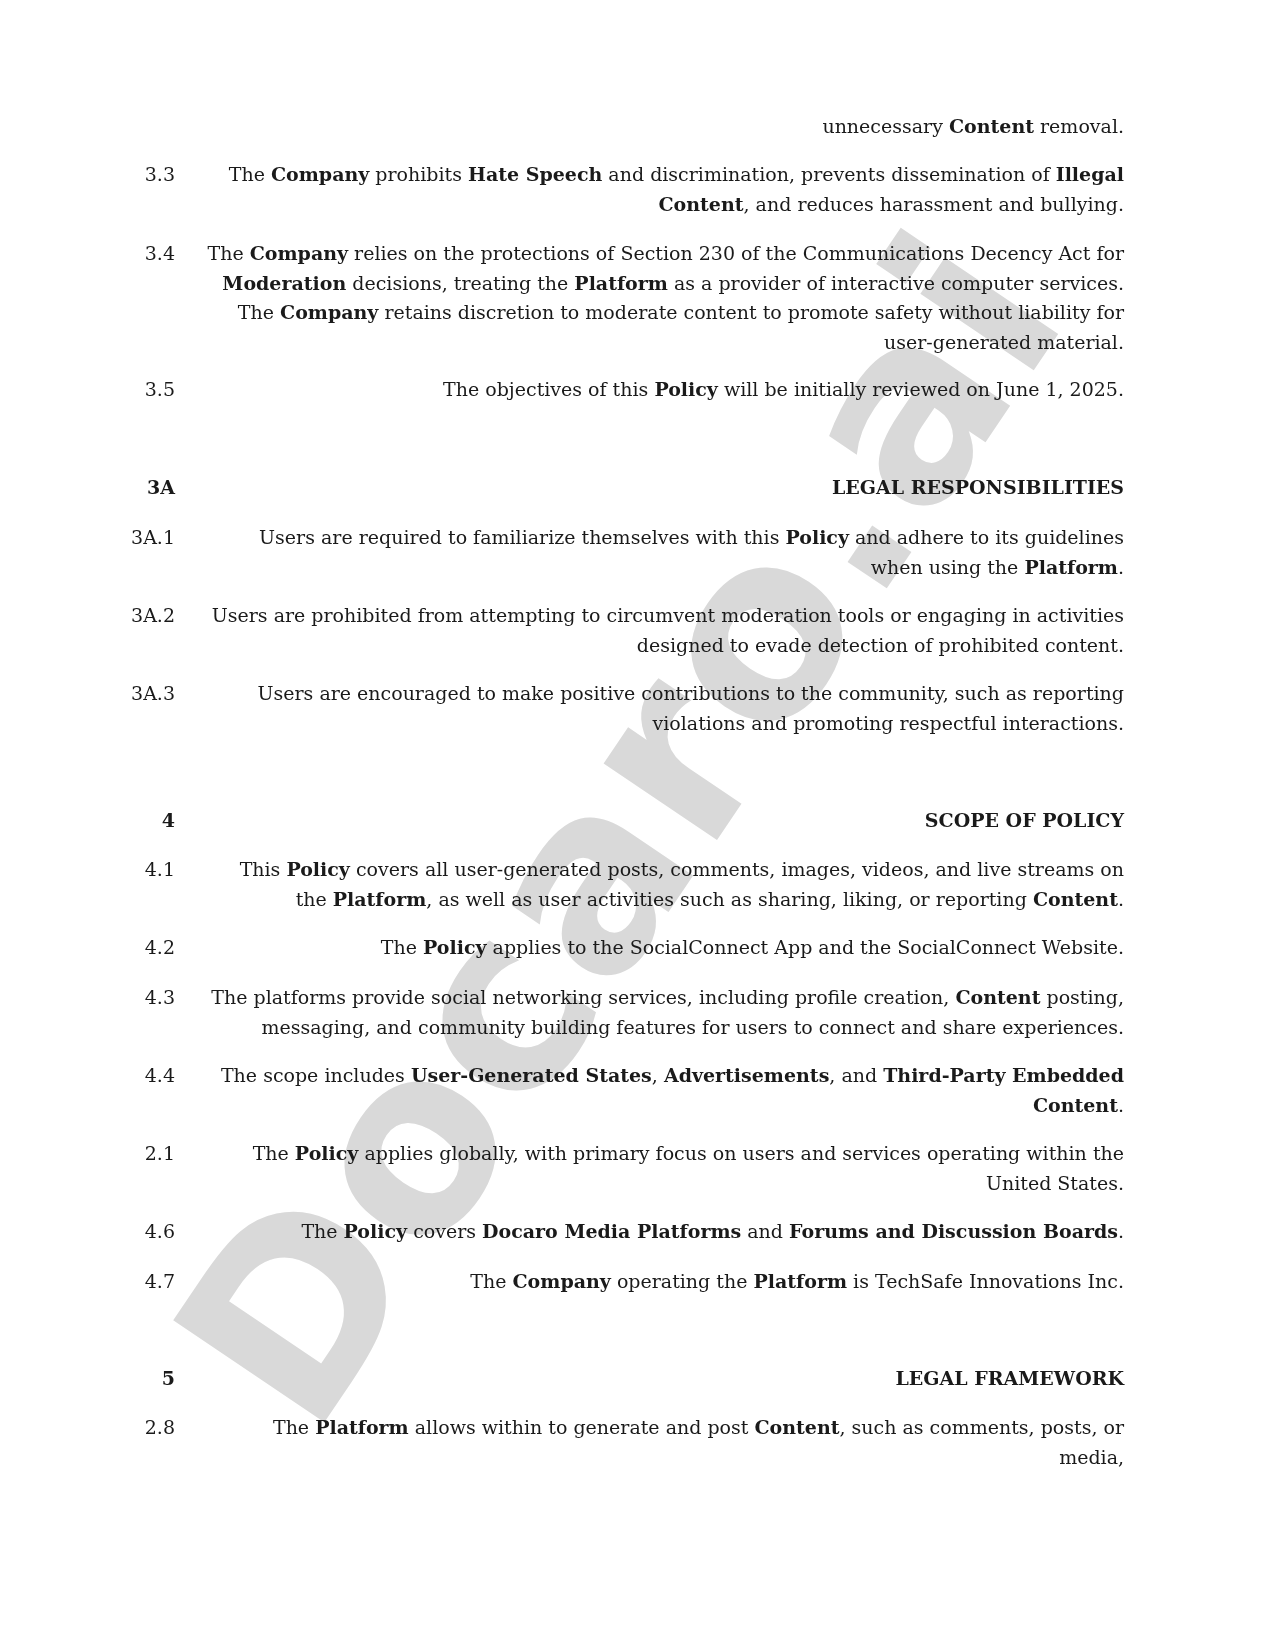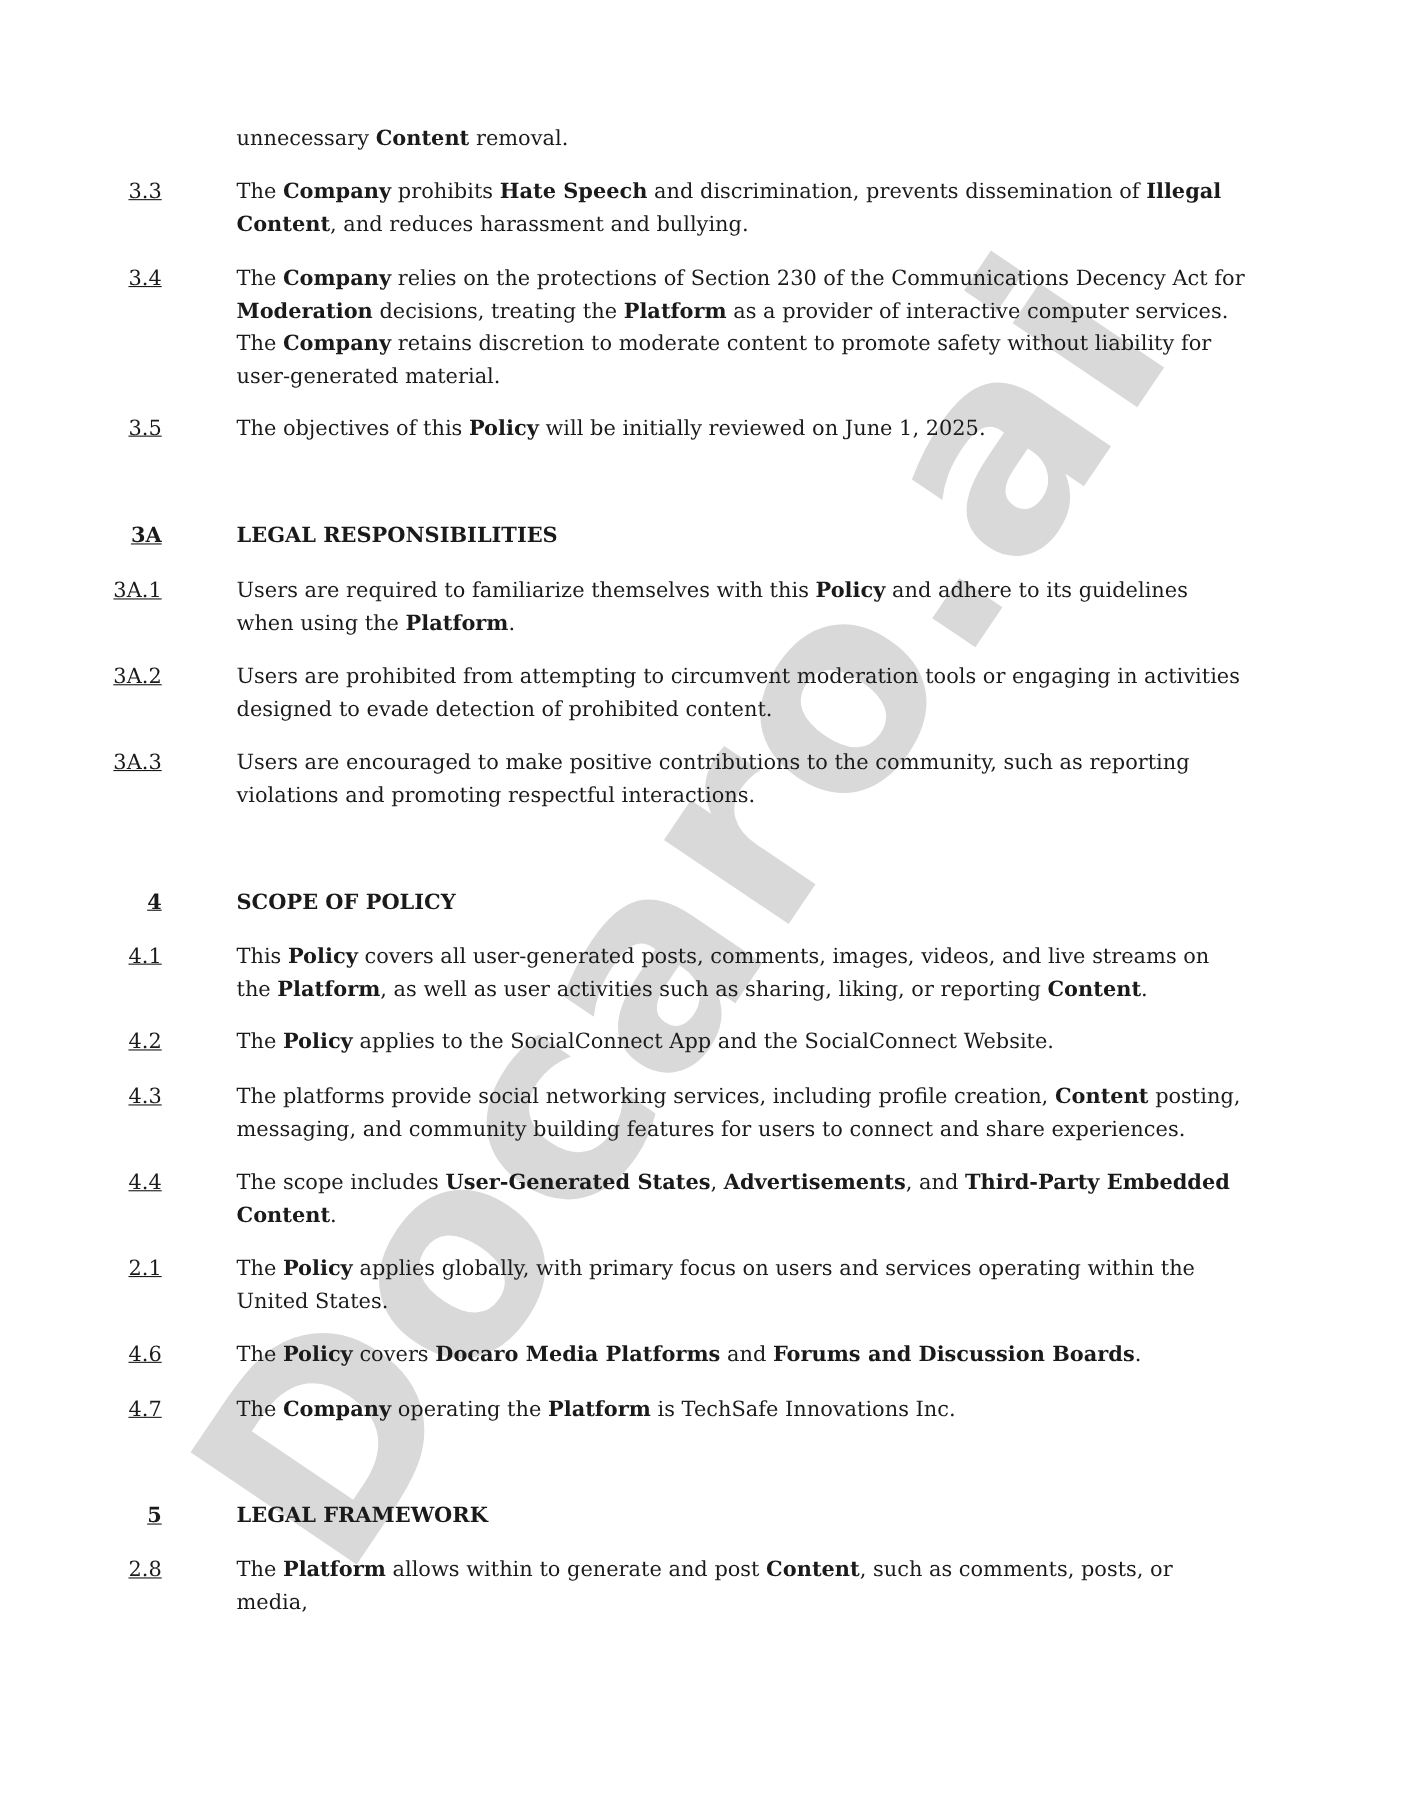--- a/index.html
+++ b/index.html
@@ -5,22 +5,22 @@
   html, body { margin:0; padding:0; background:#ffffff; }
   body { width:1275px; height:1650px; position:relative; overflow:hidden;
          font-family:"DejaVu Serif","Liberation Serif",serif; color:#1a1a1a; }
   .page { position:absolute; left:0; top:0; width:1275px; height:1650px; }
   .watermark { position:absolute; left:620px; top:830px; transform:translate(-50%,-50%) rotate(-56deg);
                font-family:"DejaVu Sans","Liberation Sans",sans-serif; font-weight:bold;
                font-size:250px; color:#d9d9d9; white-space:nowrap; letter-spacing:2px;
                z-index:0; pointer-events:none; line-height:1; }
   .content { position:absolute; left:0; top:0; width:1275px; z-index:1; }
   .row { position:absolute; left:0; width:1275px; font-size:19px; line-height:29.5px; }
-  .num { position:absolute; right:1128px; white-space:nowrap;text-decoration:underline; }
-  .txt { position:absolute; left:215px; width:920px; }
+  .num { position:absolute; right:1100px; white-space:nowrap; }
+  .txt { position:absolute; left:204px; width:920px;text-align:right; }
   .hd .num, .hd .txt { font-weight:bold; }
   b { font-weight:bold; }
 </style>
 </head>
 <body>
 
 <div class="page">
   <div class="watermark">Docaro.ai</div>
   <div class="content">
     <div class="row" style="top:112px">

